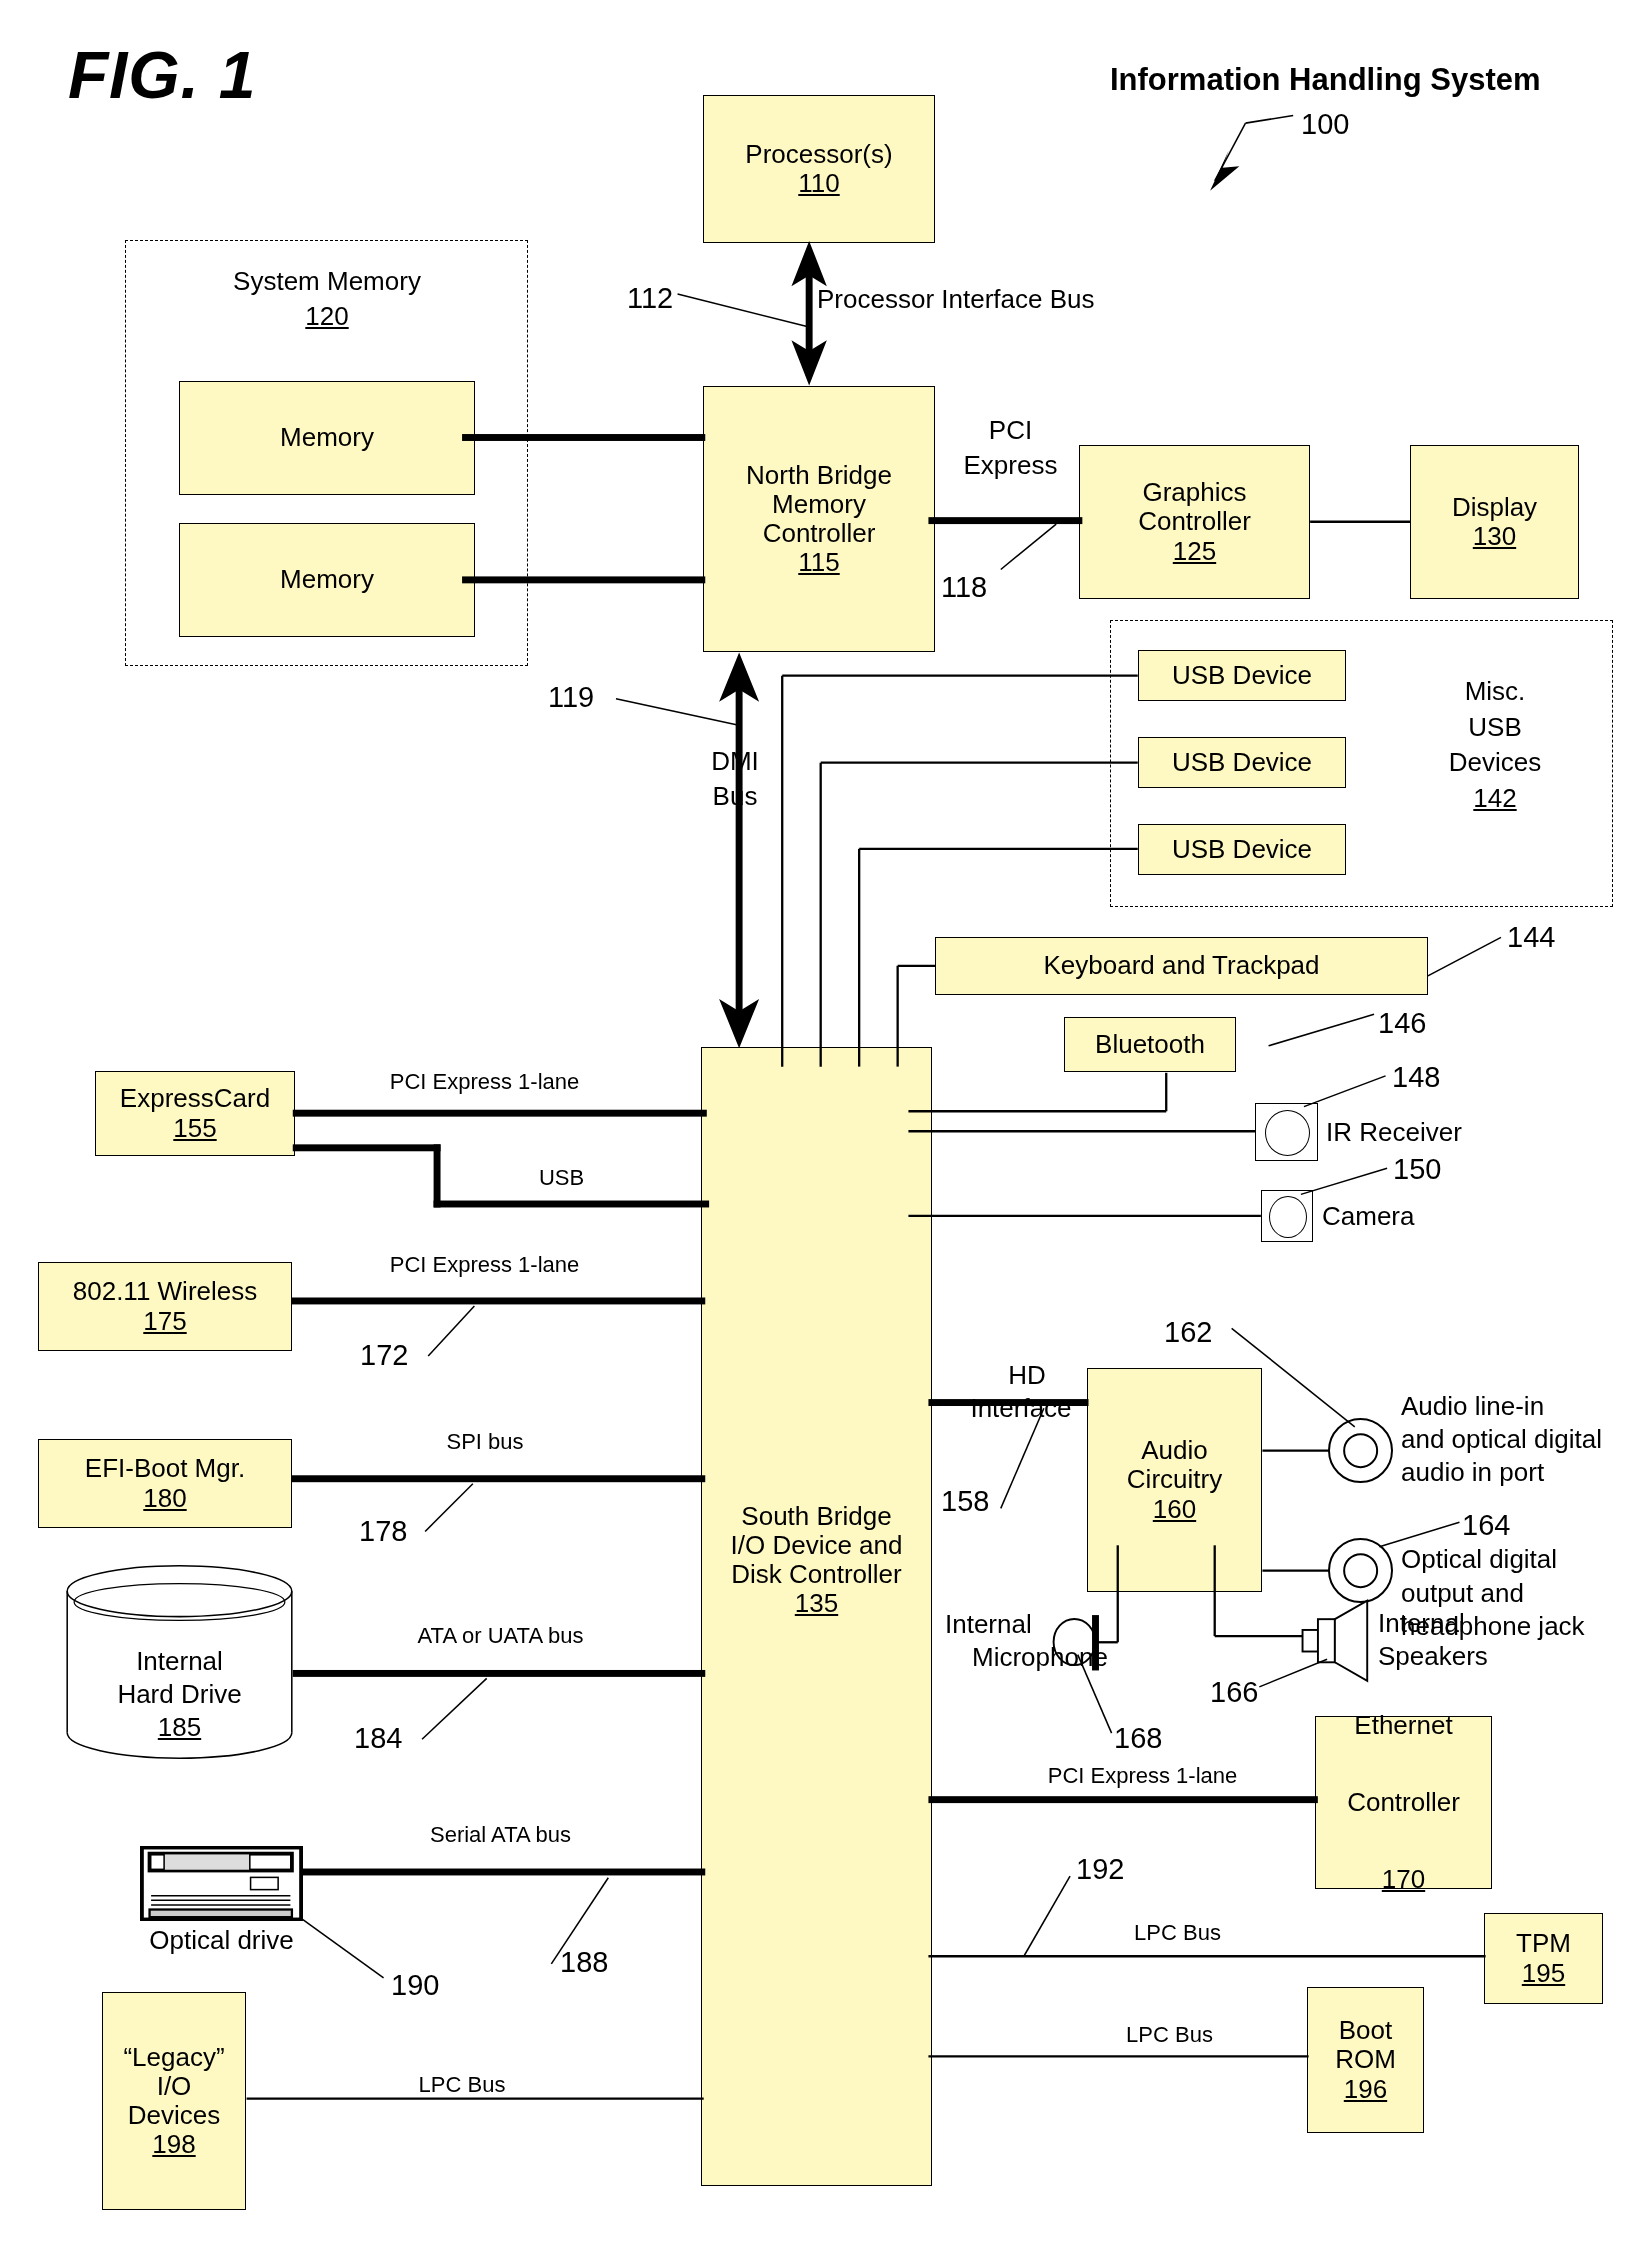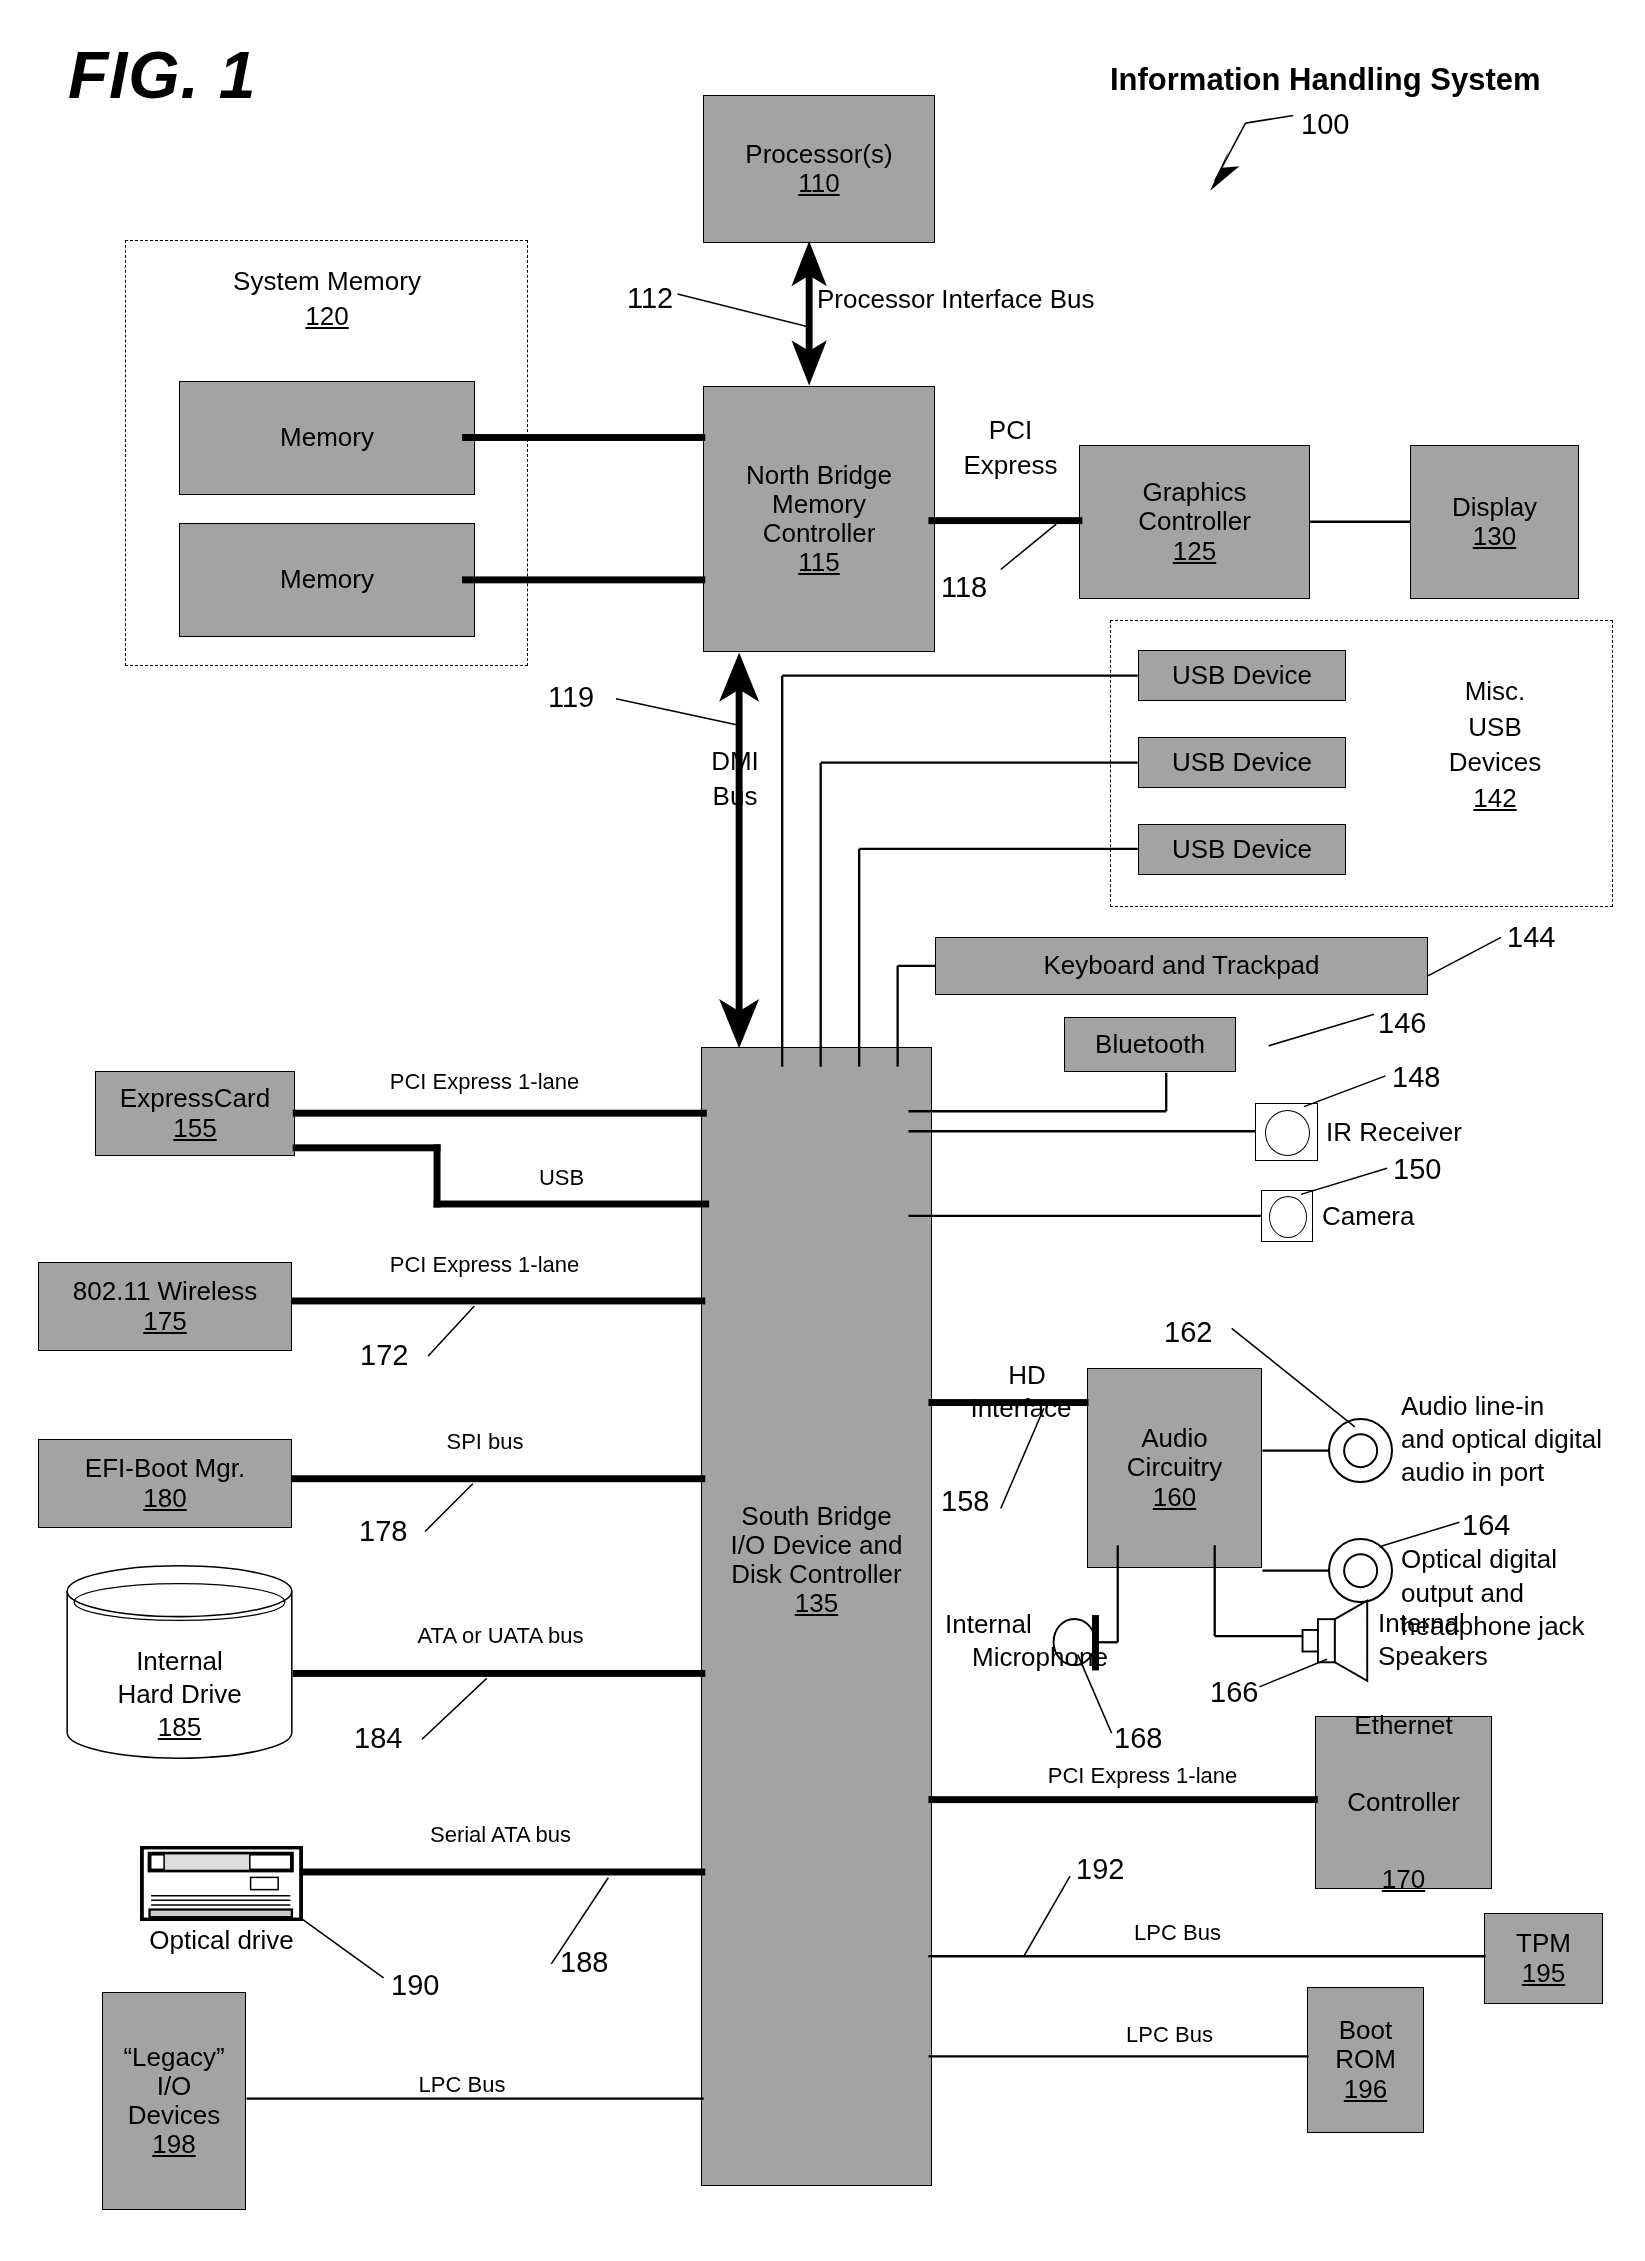--- a/index.html
+++ b/index.html
@@ -8,21 +8,21 @@
     position:relative;
     width:1646px;height:2261px;
     background:#fff;
     font-family:"Liberation Sans", sans-serif;
     color:#000;
     overflow:hidden;
   }
   .box{
     position:absolute;
     border:1.5px solid #000;
-    background:#a3a3a3;
+    background:#fef9c3;
     box-sizing:border-box;
     display:flex;
     flex-direction:column;
     align-items:center;
     justify-content:center;
     text-align:center;
     line-height:1.12;
     font-size:26px;
     z-index:5;
   }
@@ -205,21 +205,21 @@
   </div>
   <div class="lbl c" style="left:117px;top:1926px;width:209px;">Optical drive</div>
 
   <div class="box" style="left:102px;top:1992px;width:144px;height:218px;">
     <span>“Legacy”</span>
     <span>I/O</span>
     <span>Devices</span>
     <span class="num">198</span>
   </div>
 
-  <div class="box" style="left:1087px;top:1368px;width:175px;height:200px;">
+  <div class="box" style="left:1087px;top:1368px;width:175px;height:224px;">
     <span>Audio</span>
     <span>Circuitry</span>
     <span class="num">160</span>
   </div>
 
   <div class="circ" style="left:1328px;top:1418px;width:65px;height:65px;"></div>
   <div class="lbl" style="left:1401px;top:1392px;">Audio line-in</div>
   <div class="lbl" style="left:1401px;top:1425px;">and optical digital</div>
   <div class="lbl" style="left:1401px;top:1458px;">audio in port</div>
 

